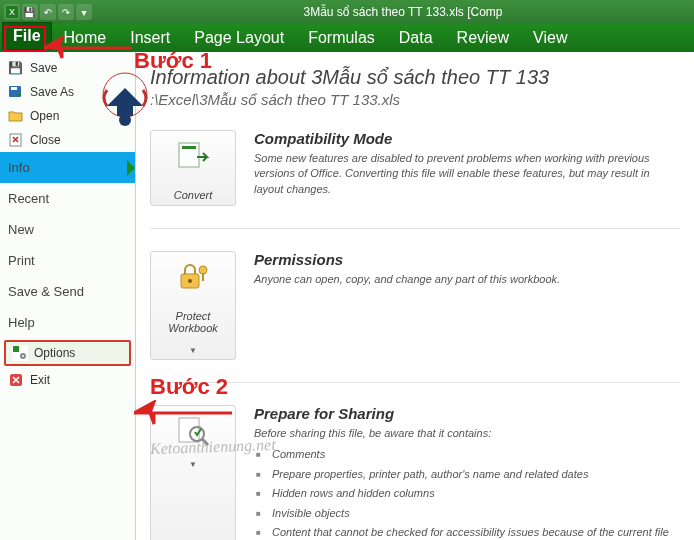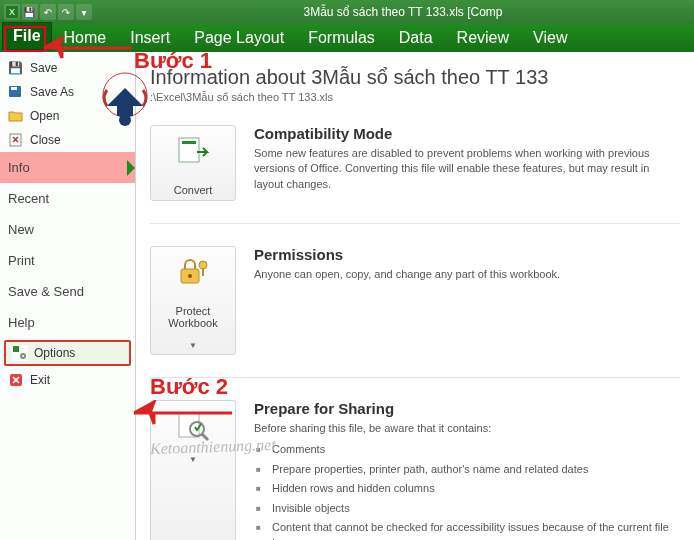--- a/index.html
+++ b/index.html
@@ -8,27 +8,27 @@
   .titlebar .qa { display:flex; gap:2px; align-items:center; }
   .qa-btn { width:16px; height:16px; background: rgba(255,255,255,0.15); border-radius:2px; display:flex; align-items:center; justify-content:center; color:#fff; font-size:10px;}
   .titlebar .title { flex:1; text-align:center; color:#fff; font-size:12px;padding-left:24px; }
   .ribbon-tabs { height: 28px; background: linear-gradient(to bottom,#1f8b1f,#167016); display:flex; align-items:flex-end; padding-left:2px; position:relative;}
   .ribbon-tab { padding: 5px 12px; font-size:16px; color: #fff; cursor:pointer; }
   .ribbon-tab.file { background: #0b5e0b; border:1px solid #0a4a0a; color:#fff; font-weight:bold; padding:4px 10px; margin-bottom:2px;}
   .backstage { display:flex; height: calc(540px - 52px); }
   .bs-menu { width: 136px; background: #fbfdfb; border-right:1px solid #d0d0d0; padding-top:4px; }
   .bs-item { display:flex; align-items:center; padding: 4px 8px; font-size:12px; color:#333; cursor:pointer; gap:6px; }
   .bs-item .ic { width:16px; height:16px; display:flex; align-items:center; justify-content:center; font-size:12px; }
-  .bs-item.active { background:#fca5a5; color:#fff; position:relative; }
+  .bs-item.active { background:#0ea5e9; color:#fff; position:relative; }
   .bs-item.active::after { content:''; position:absolute; right:-8px; top:50%; transform:translateY(-50%); border:8px solid transparent; border-left-color:#1b8e1b;}
   .bs-item.plain { padding: 8px 8px; color:#444; font-size:13px; }
   .bs-item.options { border:2px solid #d43a2a; background:#eef6ea; border-radius:2px; margin: 2px 4px; padding:3px 6px;}
-  .bs-content { flex:1; padding: 8px 14px; overflow:auto; color:#333; position:relative;}
+  .bs-content { flex:1; padding: 8px 14px; overflow:auto; color:#333; position:relative;font-style:italic;}
   .h1 { font-size:20px; color:#444; margin: 6px 0 2px; }
-  .pathline { font-size:11px; color:#666; display:flex; align-items:center; gap:4px;}
+  .pathline { font-size:15px; color:#666; display:flex; align-items:center; gap:4px;}
   .section { display:flex; gap:18px; padding: 22px 0; border-bottom:1px solid #e3e3e3; }
   .big-btn { width:86px; border:1px solid #d6d6d6; border-radius:3px; background:linear-gradient(#fdfdfd,#f0f0f0); padding:8px 4px 4px; text-align:center; font-size:11px; color:#444; display:flex; flex-direction:column; align-items:center; gap:16px; cursor:pointer;}
   .big-btn .bicon { width:40px; height:34px; display:flex; align-items:center; justify-content:center; }
   .big-btn .drop { font-size:8px; color:#666; margin-top:-4px;}
   .sect-body { flex:1; }
   .sect-title { font-size:15px; font-weight:bold; color:#333; margin-bottom:4px;}
   .sect-text { font-size:11px; color:#555; line-height:1.4; }
   .sect-text ul { list-style: none; margin-top:4px;}
   .sect-text li { padding:2px 0 2px 18px; position:relative; font-size:11px; color:#555;}
   .sect-text li::before { content:'■'; position:absolute; left:2px; color:#888; font-size:8px; top:4px;}

